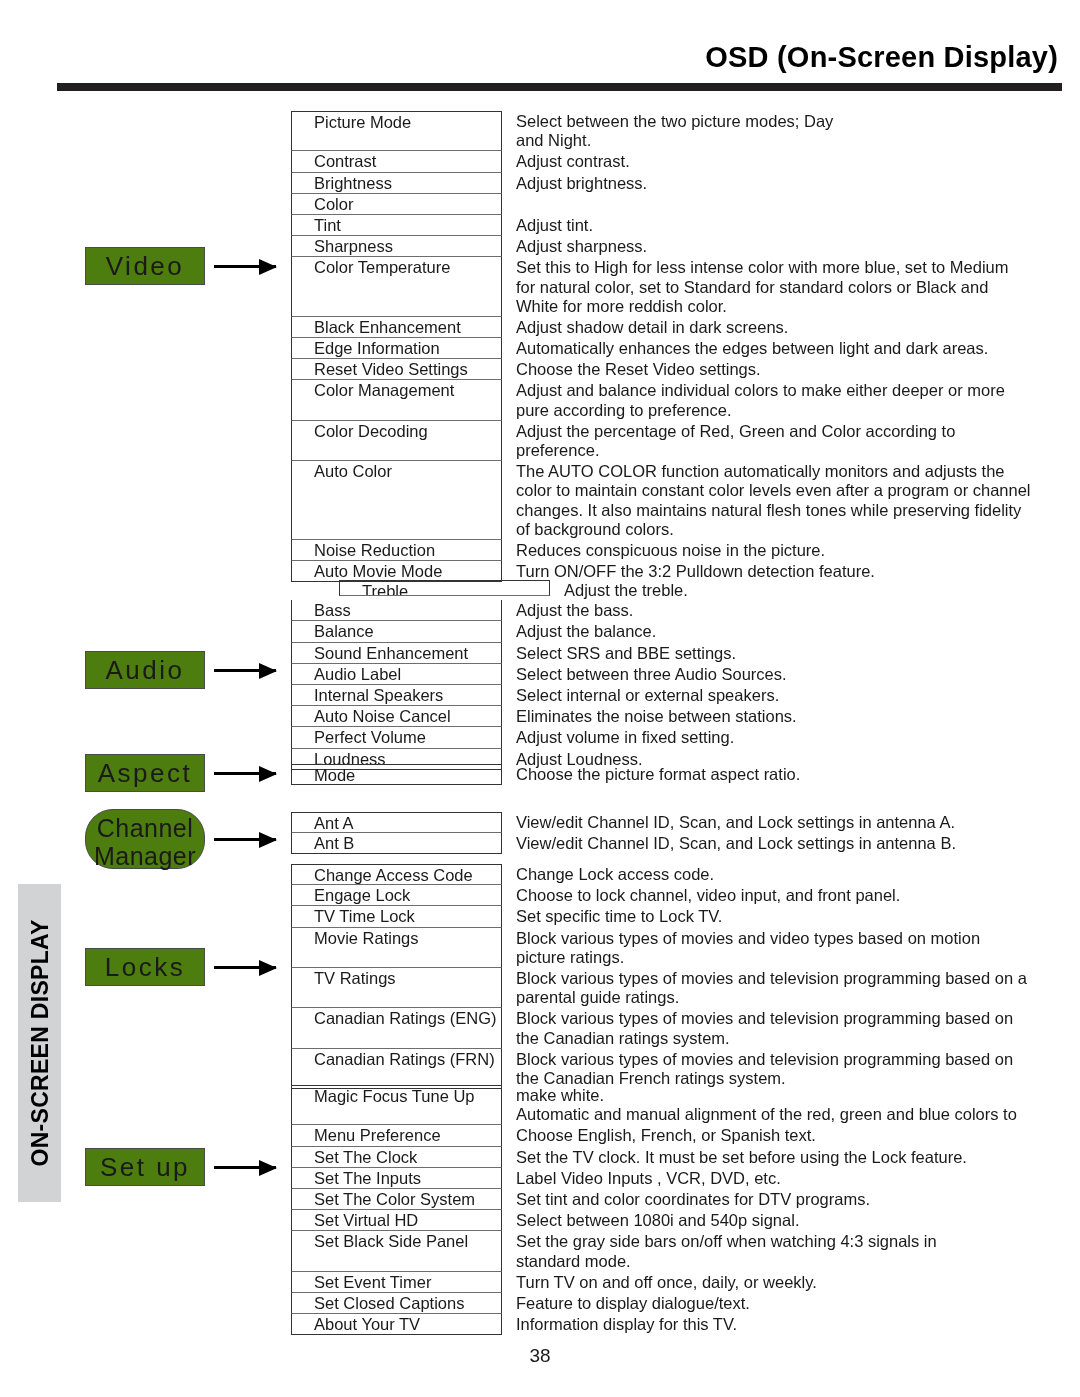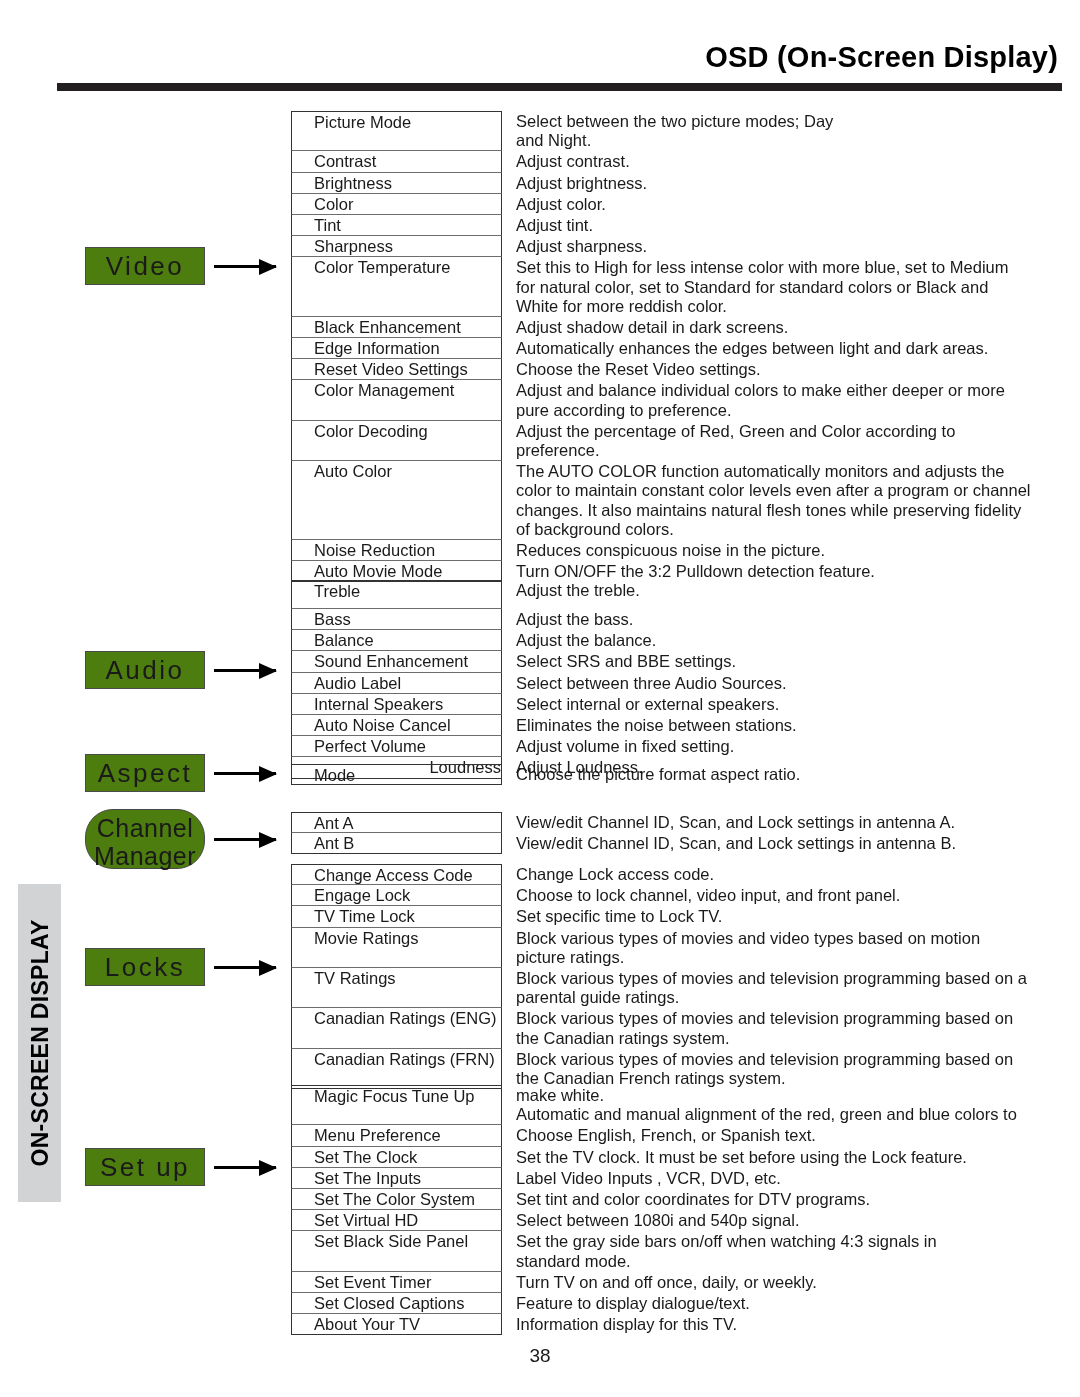--- a/index.html
+++ b/index.html
@@ -223,23 +223,20 @@
       </div>
     </div>
     <div class="grp-row">
       <div class="cell-name" style="height: 21.2px;">Brightness</div>
       <div class="cell-desc">
         <span class="l">Adjust brightness.</span>
       </div>
     </div>
     <div class="grp-row">
       <div class="cell-name" style="height: 21.2px;">Color</div>
-      <div class="cell-desc">
-        <span class="l">Adjust color.</span>
-      </div>
     </div>
     <div class="grp-row">
       <div class="cell-name" style="height: 21.2px;">Tint</div>
       <div class="cell-desc">
         <span class="l">Adjust tint.</span>
       </div>
     </div>
     <div class="grp-row">
       <div class="cell-name" style="height: 21.2px;">Sharpness</div>
       <div class="cell-desc">
@@ -303,21 +300,21 @@
     </div>
     <div class="grp-row">
       <div class="cell-name" style="height: 21.2px;">Auto Movie Mode</div>
       <div class="cell-desc">
         <span class="l">Turn ON/OFF the 3:2 Pulldown detection feature.</span>
       </div>
     </div>
   </div>
 <div class="group" id="group-audio" style="top:580px;">
     <div class="grp-row">
-      <div class="cell-name" style="height: 29px;">Treble</div>
+      <div class="cell-name" style="height: 16px; margin-left: 48px;">Treble</div>
       <div class="cell-desc">
         <span class="l">Adjust the treble.</span>
       </div>
     </div>
     <div class="grp-row">
       <div class="cell-name" style="height: 21.2px;">Bass</div>
       <div class="cell-desc">
         <span class="l">Adjust the bass.</span>
       </div>
     </div>
@@ -351,21 +348,21 @@
         <span class="l">Eliminates the noise between stations.</span>
       </div>
     </div>
     <div class="grp-row">
       <div class="cell-name" style="height: 21.2px;">Perfect Volume</div>
       <div class="cell-desc">
         <span class="l">Adjust volume in fixed setting.</span>
       </div>
     </div>
     <div class="grp-row">
-      <div class="cell-name" style="height: 21.2px; text-align: right;">Loudness</div>
+      <div class="cell-name" style="height: 21.2px;">Loudness</div>
       <div class="cell-desc">
         <span class="l">Adjust Loudness.</span>
       </div>
     </div>
   </div>
 <div class="group" id="group-aspect" style="top:764px;">
     <div class="grp-row">
       <div class="cell-name" style="height: 21.2px;">Mode</div>
       <div class="cell-desc">
         <span class="l">Choose the picture format aspect ratio.</span>

